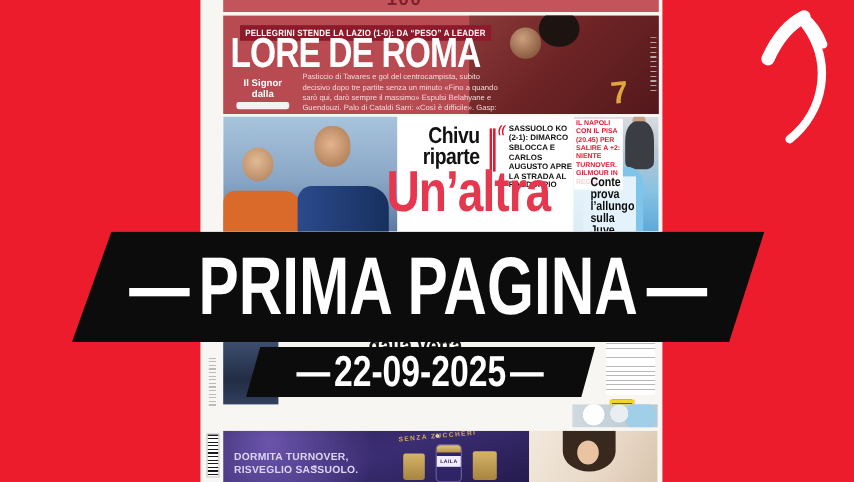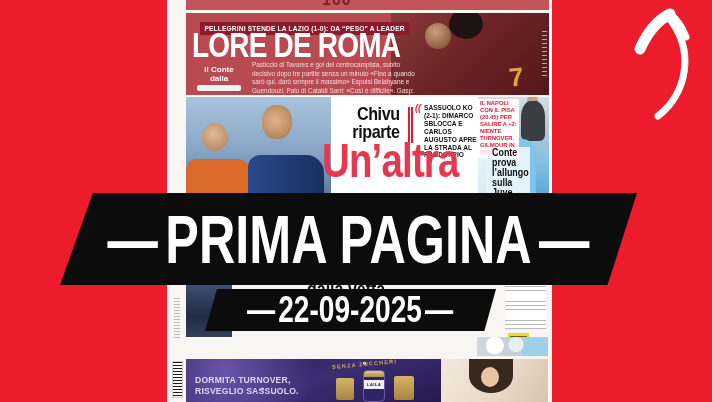--- a/index.html
+++ b/index.html
@@ -154,21 +154,21 @@
         <span class="roma-seven">7</span>
       </div>
       <div class="roma-ratings"></div>
       <div class="kicker">
         <span class="kicker-inner">PELLEGRINI STENDE LA LAZIO (1-0): DA “PESO” A LEADER</span>
       </div>
       <div class="roma-headline">
         <span class="roma-headline-inner">LORE DE ROMA</span>
       </div>
       <div class="roma-col">
-        <div>Il Conte</div>
+        <div>Il Signor</div>
         <div>dalla</div>
         <div class="roma-badge"></div>
       </div>
       <div class="roma-body">Pasticcio di Tavares e gol del centrocampista, subito decisivo dopo tre partite senza un minuto «Fino a quando sarò qui, darò sempre il massimo» Espulsi Belahyane e Guendouzi. Palo di Cataldi Sarri: «Così è difficile». Gasp: «Gioia contagiosa»</div>
     </div>
 
     <div class="inter">
       <div class="inter-photo">
         <div class="ip-shirt1"></div>
         <div class="ip-shirt2"></div>

